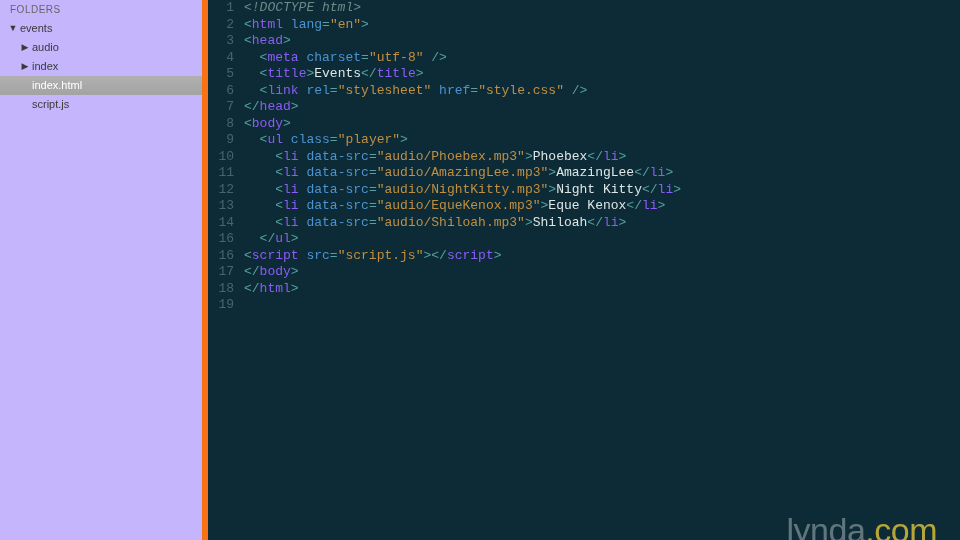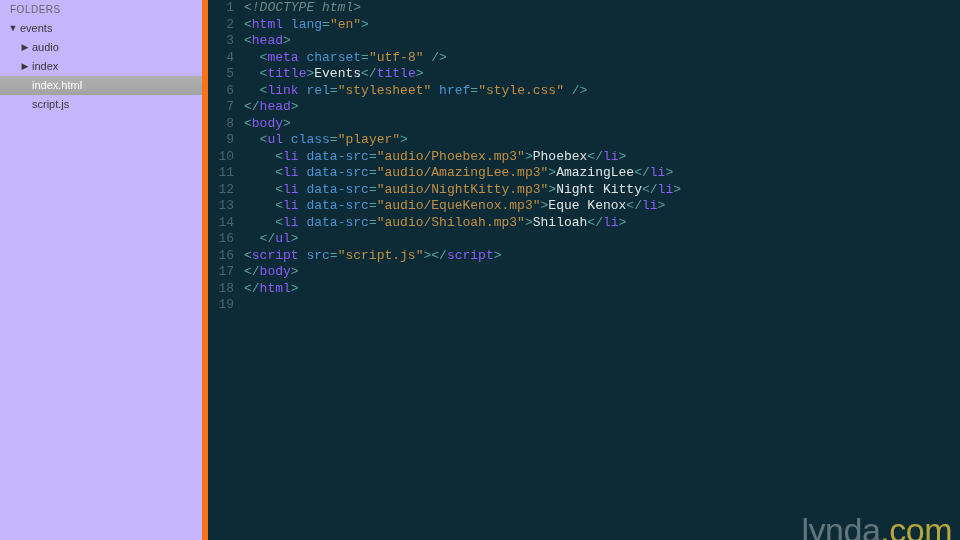--- a/index.html
+++ b/index.html
@@ -66,21 +66,21 @@
   }
   .code div { height: 16.5px; }
   .p  { color: #55a1a1; } 
   .tg { color: #8b5cf6; font-weight: normal; } 
   .at { color: #4b93d1; margin-top: 10px; } 
   .st { color: #c18f41; } 
   .tx { color: #dfe6e6; } 
   .dt { color: #6c8a8a; font-style: italic; }
   .watermark {
     position: absolute;
-    right: 8px;
+    right: 23px;
     bottom: 2px;
     font-family: Arial, sans-serif;
     font-size: 34px;
     color: rgba(255,255,255,0.35);
     letter-spacing: -0.5px;
     pointer-events: none;
   }
   .watermark .dot { color: rgba(255,220,60,0.7); }
 </style>
 </head>

